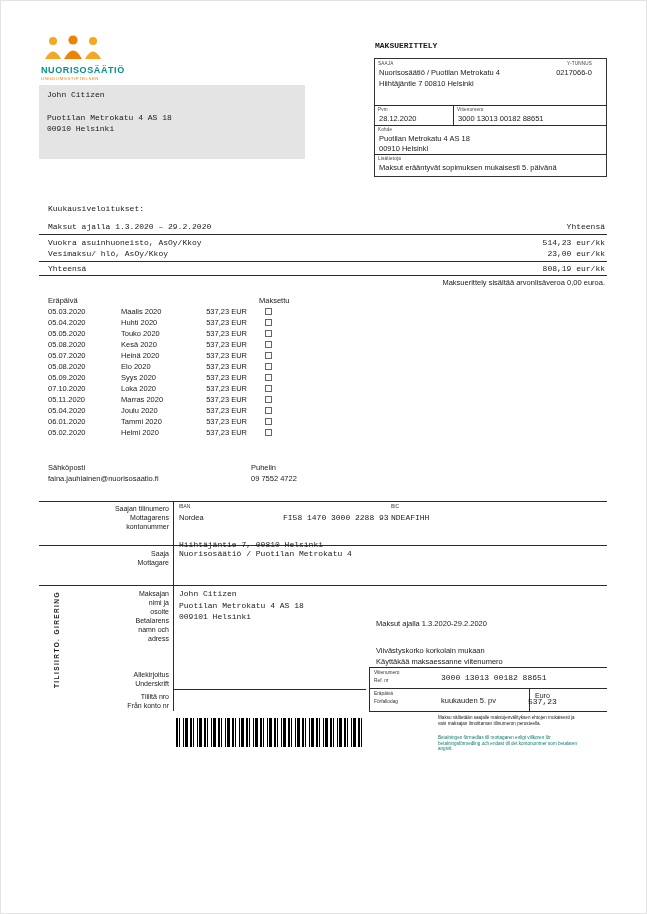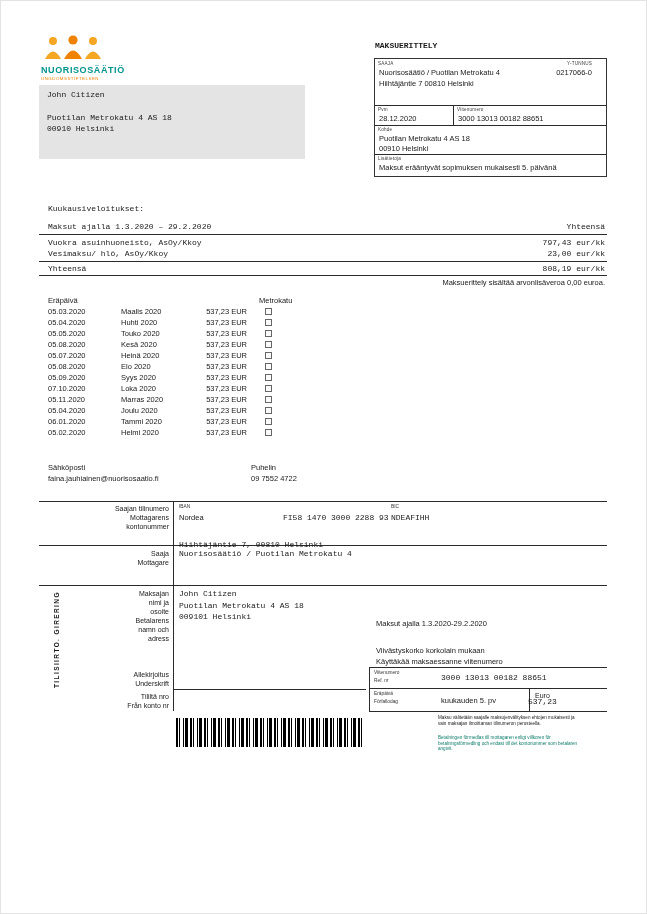--- a/index.html
+++ b/index.html
@@ -84,31 +84,31 @@
     <div class="hline" style="left:0;top:95px;width:231px"></div>
     <div class="abs tiny" style="left:3px;top:97px">Lisätietoja</div>
     <div class="abs f75" style="left:4px;top:104px">Maksut erääntyvät sopimuksen mukaisesti 5. päivänä</div>
   </div>
 
   <div class="abs f8" style="left:47px;top:203px">Kuukausiveloitukset:</div>
   <div class="abs f8" style="left:47px;top:221px">Maksut ajalla 1.3.2020 – 29.2.2020</div>
   <div class="abs f8 right" style="right:41px;top:221px">Yhteensä</div>
   <div class="hline" style="left:38px;top:233px;width:568px"></div>
   <div class="abs f8" style="left:47px;top:237px">Vuokra asuinhuoneisto, AsOy/Kkoy</div>
-  <div class="abs f8 right" style="right:41px;top:237px">797,43 eur/kk</div>
+  <div class="abs f8 right" style="right:41px;top:237px">514,23 eur/kk</div>
   <div class="abs f8" style="left:47px;top:248px">Vesimaksu/ hlö, AsOy/Kkoy</div>
   <div class="abs f8 right" style="right:41px;top:248px">23,00 eur/kk</div>
   <div class="hline" style="left:38px;top:260px;width:568px"></div>
   <div class="abs f8" style="left:47px;top:263px">Yhteensä</div>
   <div class="abs f8 right" style="right:41px;top:263px">808,19 eur/kk</div>
   <div class="hline" style="left:38px;top:274px;width:568px"></div>
   <div class="abs f75 right" style="right:41px;top:277px">Maksuerittely sisältää arvonlisäveroa 0,00 euroa.</div>
 
   <div class="abs f75" style="left:47px;top:295px">Eräpäivä</div>
-  <div class="abs f75" style="left:258px;top:295px">Metrokatu</div>
+  <div class="abs f75" style="left:258px;top:295px">Maksettu</div>
 
   <div class="srow" style="top:306px">
       <span class="sd">05.03.2020</span>
       <span class="sm">Maalis 2020</span>
       <span class="sa">537,23 EUR</span>
       <span class="cb"></span>
     </div>
   <div class="srow" style="top:317px">
       <span class="sd">05.04.2020</span>
       <span class="sm">Huhti 2020</span>

